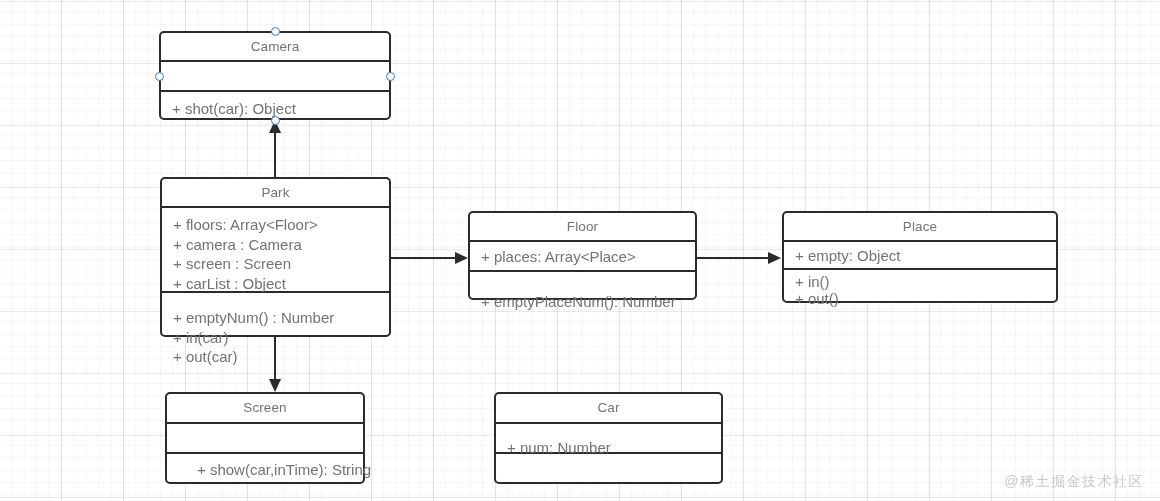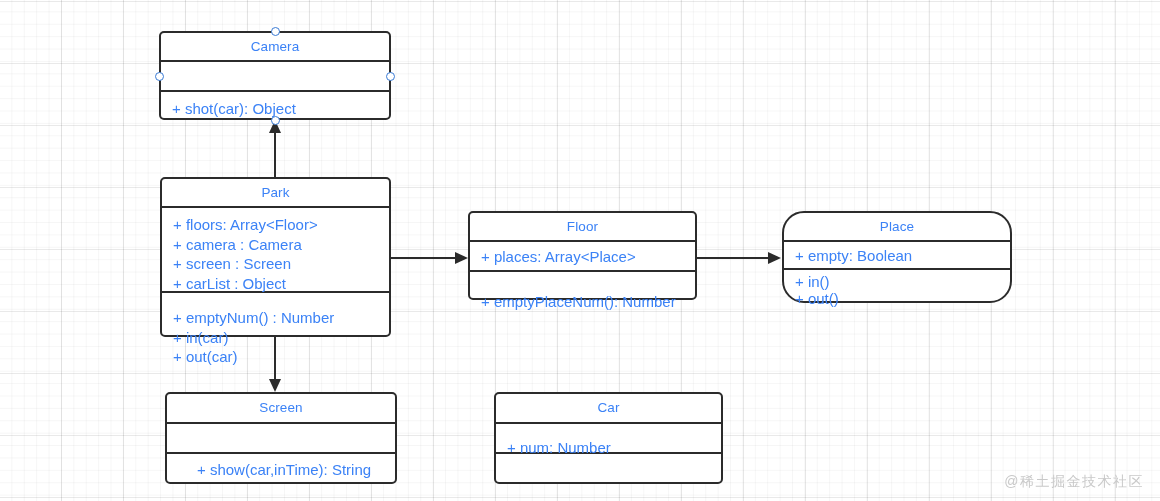--- a/index.html
+++ b/index.html
@@ -25,21 +25,21 @@
       62px 62px;
     background-position: -1px -1px, -1px -1px, -1px 1px, -1px 1px;
     font-family: "Liberation Sans", sans-serif;
   }
   .uml-class {
     position: absolute;
     box-sizing: border-box;
     background: #ffffff;
     border: 2.2px solid #2b2b2b;
     border-radius: 5px;
-    color: #3b82f6;
+    color: #737373;
   }
   .uml-title {
     box-sizing: border-box;
     text-align: center;
     font-size: 13.5px;
     line-height: 1;
     display: flex;
     align-items: center;
     justify-content: center;
     border-bottom: 2.2px solid #2b2b2b;
@@ -144,32 +144,32 @@
   <div class="uml-class" style="left:468px; top:211px; width:229px; height:89px;">
     <div class="uml-title" style="height:29px;">Floor</div>
     <div class="uml-compartment divided" style="height:30px; padding-top:5px;">
       <span class="uml-row">+ places: Array&lt;Place&gt;</span>
     </div>
     <div class="uml-compartment" style="padding-top:20px;">
       <span class="uml-row">+ emptyPlaceNum(): Number</span>
     </div>
   </div>
 
-  <div class="uml-class" style="left:782px; top:211px; width:230px; height:92px;border-radius:22px;">
+  <div class="uml-class" style="left:782px; top:211px; width:276px; height:92px;">
     <div class="uml-title" style="height:29px;">Place</div>
     <div class="uml-compartment divided" style="height:28px; padding-top:4px;">
-      <span class="uml-row">+ empty: Boolean</span>
+      <span class="uml-row">+ empty: Object</span>
     </div>
     <div class="uml-compartment" style="padding-top:3px; line-height:17px;">
       <span class="uml-row">+ in()</span>
       <span class="uml-row">+ out()</span>
     </div>
   </div>
 
-  <div class="uml-class" style="left:165px; top:392px; width:232px; height:92px;">
+  <div class="uml-class" style="left:165px; top:392px; width:200px; height:92px;">
     <div class="uml-title" style="height:30px;">Screen</div>
     <div class="uml-compartment divided" style="height:30px;"></div>
     <div class="uml-compartment" style="padding-top:6px;margin-left:19px;">
       <span class="uml-row">+ show(car,inTime): String</span>
     </div>
   </div>
 
   <div class="uml-class" style="left:494px; top:392px; width:229px; height:92px;">
     <div class="uml-title" style="height:30px;">Car</div>
     <div class="uml-compartment divided" style="height:30px; padding-top:14px;">

